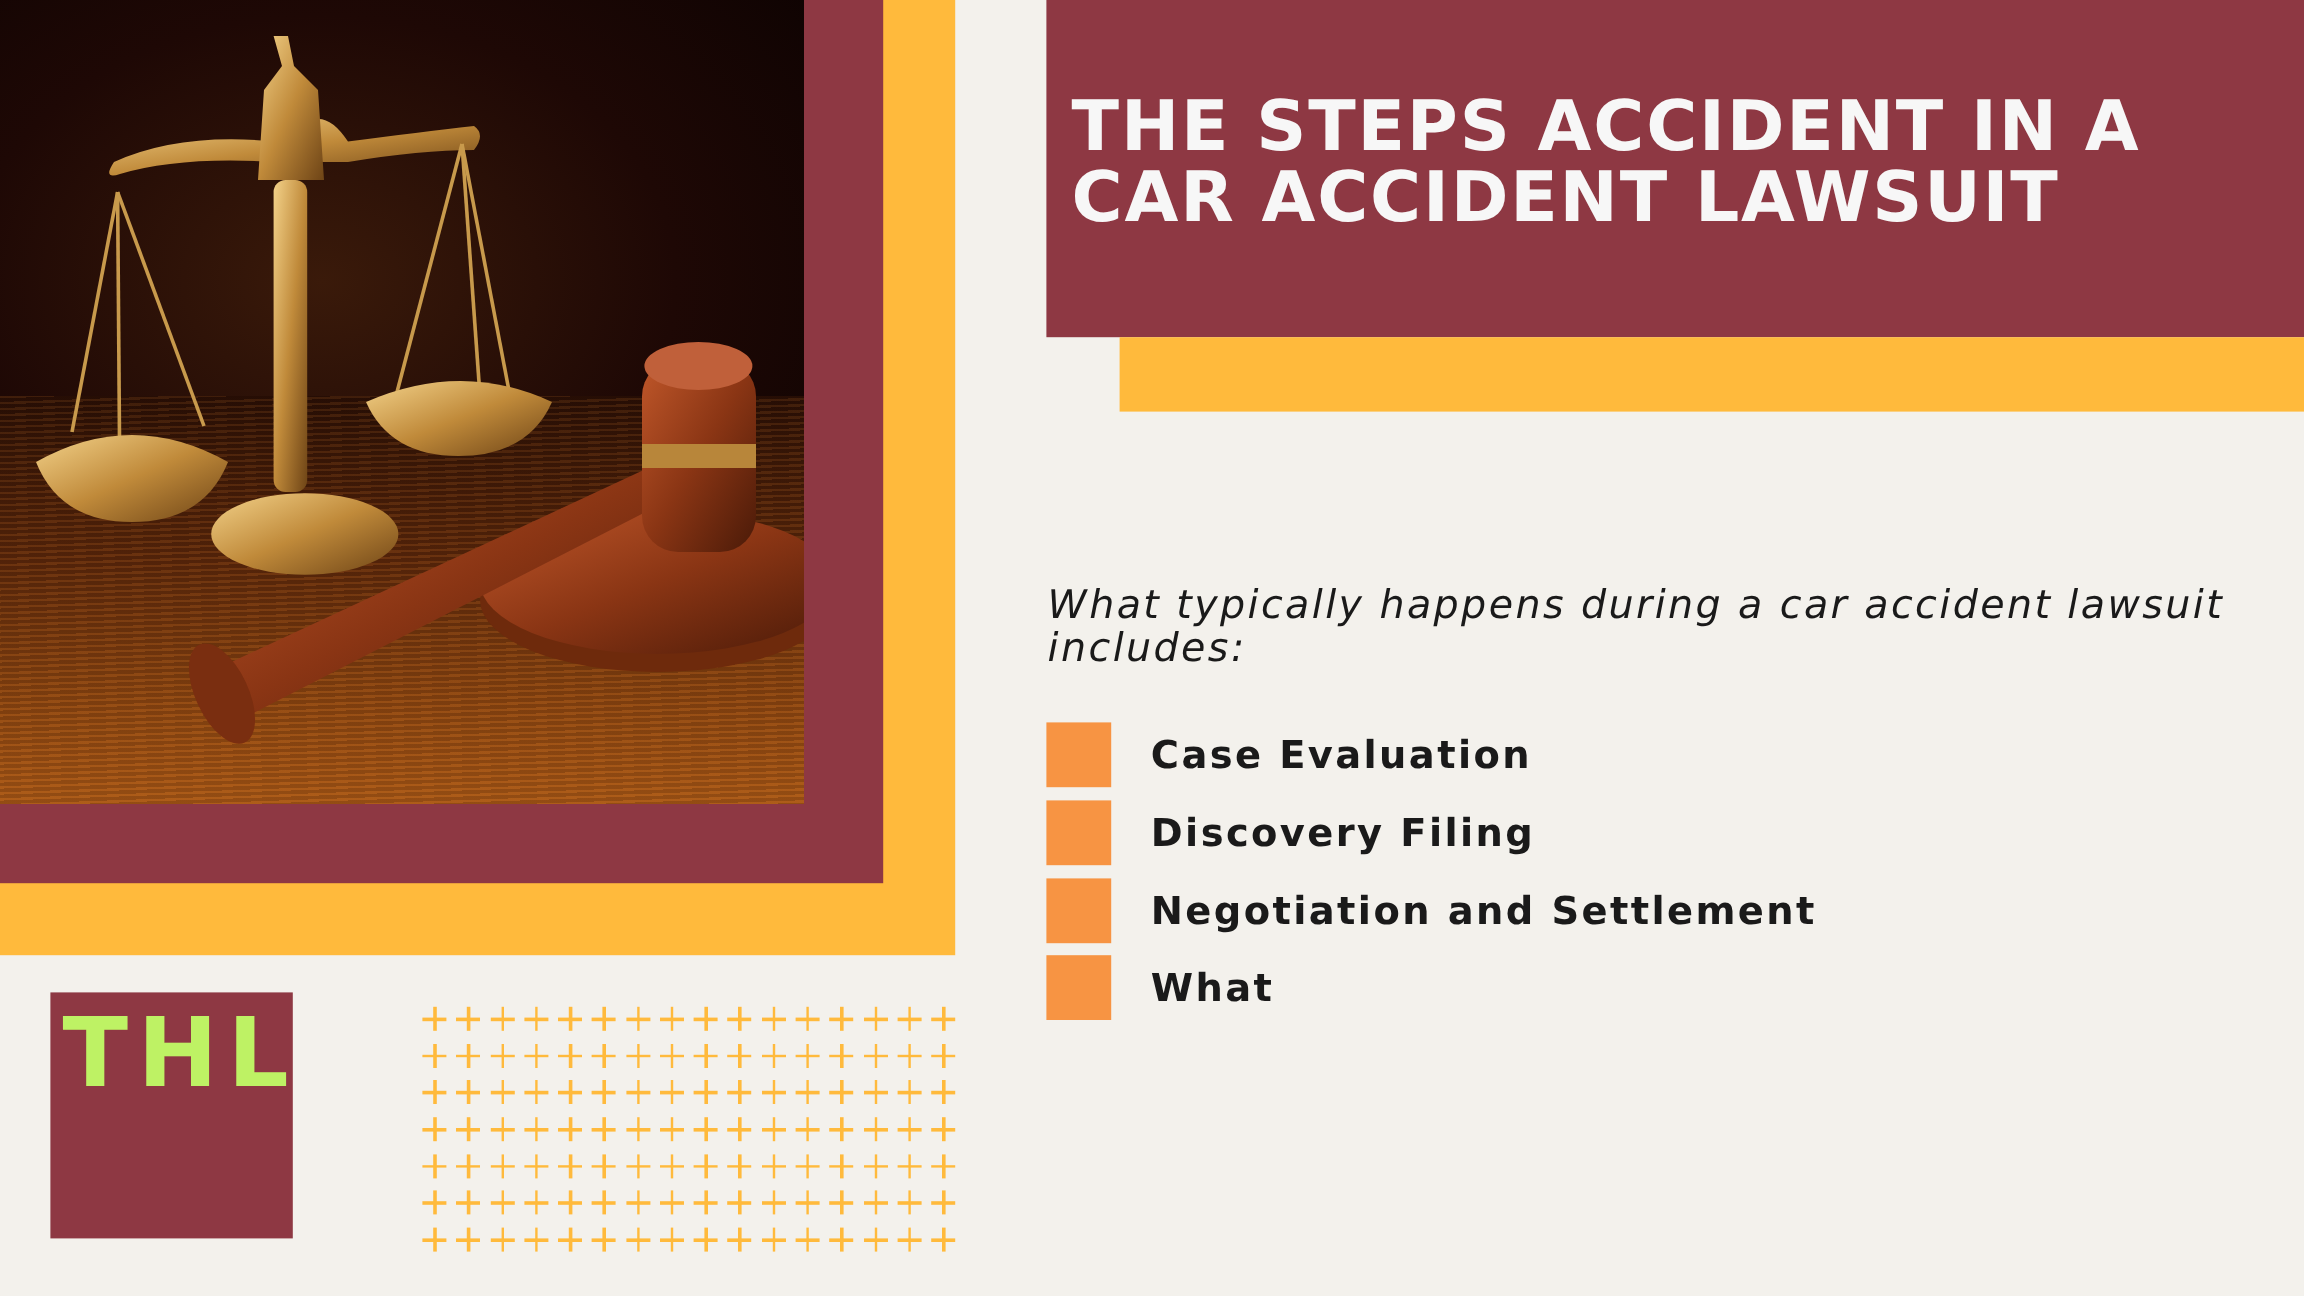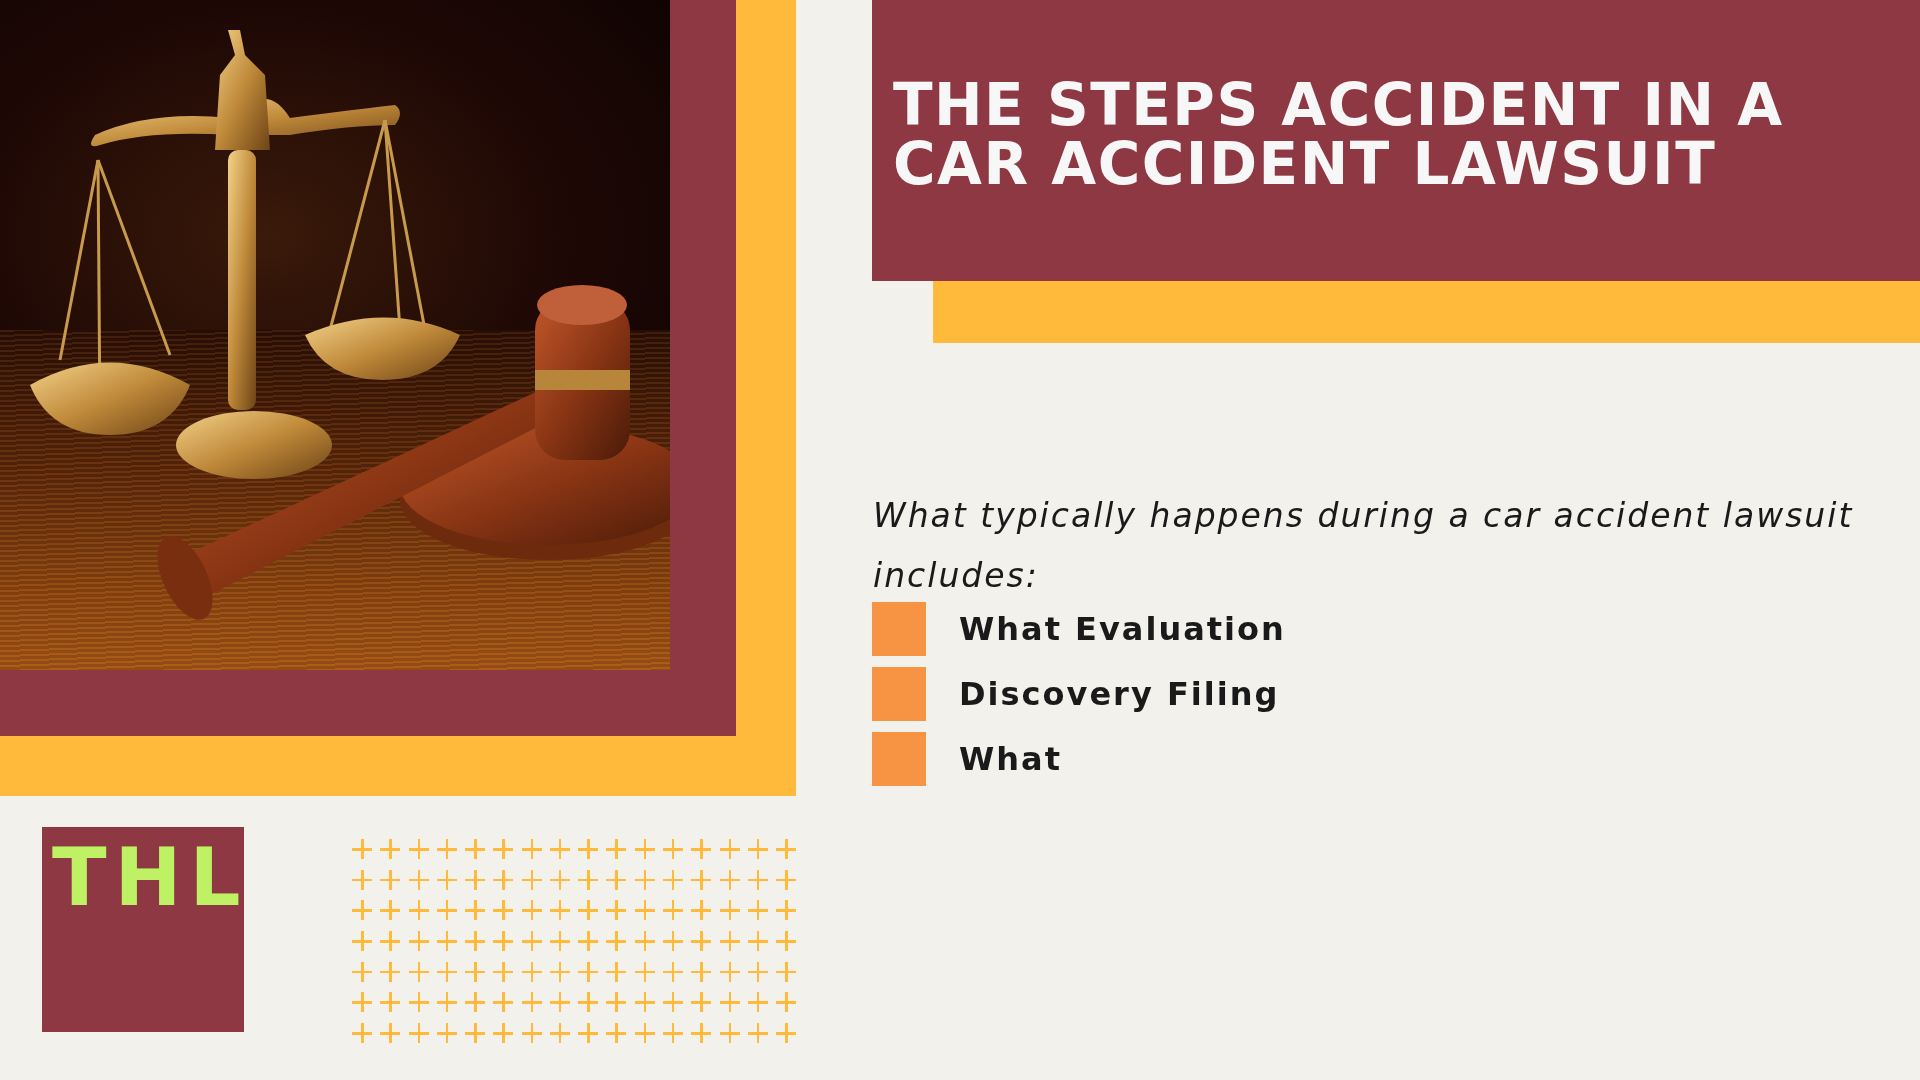--- a/index.html
+++ b/index.html
@@ -33,21 +33,21 @@
     left: 893px; top: 76px; width: 1000px;
     color: #F7F7F7; font-family: "DejaVu Sans", sans-serif; font-weight: bold;
     font-size: 58px; line-height: 59px; letter-spacing: 1.5px; margin: 0;
   }
   .title span { display: block; }
 
   
   .intro {
     left: 873px; top: 486px; width: 1000px;
     color: #1A1A1A; font-family: "DejaVu Sans", sans-serif; font-style: italic; font-weight: normal;
-    font-size: 33px; line-height: 60px; letter-spacing: 2px;
+    font-size: 33px; line-height: 36px; letter-spacing: 2px;
   }
 
   
   .steps { left: 872px; top: 602px; margin: 0; padding: 0; list-style: none; }
   .step { position: relative; height: 54px; margin-bottom: 10.8px; display: flex; align-items: center; }
   .step .bullet { width: 54px; height: 54px; background: #F79443; flex: 0 0 auto; }
   .step .label {
     margin-left: 33px; color: #1A1A1A; font-family: "DejaVu Sans", sans-serif; font-weight: bold;
     font-size: 32px; letter-spacing: 2px; white-space: nowrap;
   }
@@ -124,25 +124,29 @@
 <h1 class="abs title">
   <span>THE STEPS ACCIDENT IN A</span>
   <span>CAR ACCIDENT LAWSUIT</span>
 </h1>
 
 <p class="abs intro" style="margin:0">What typically happens during a car accident lawsuit includes:</p>
 
 <ul class="abs steps">
   <li class="step">
     <span class="bullet"></span>
-    <span class="label">What Evaluation</span>
+    <span class="label">Case Evaluation</span>
   </li>
   <li class="step">
     <span class="bullet"></span>
     <span class="label">Discovery Filing</span>
+  </li>
+  <li class="step">
+    <span class="bullet"></span>
+    <span class="label">Negotiation and Settlement</span>
   </li>
   <li class="step">
     <span class="bullet"></span>
     <span class="label">What</span>
   </li>
 </ul>
 
 <div class="abs logo">
   <span class="logo-text">THL</span>
 </div>

